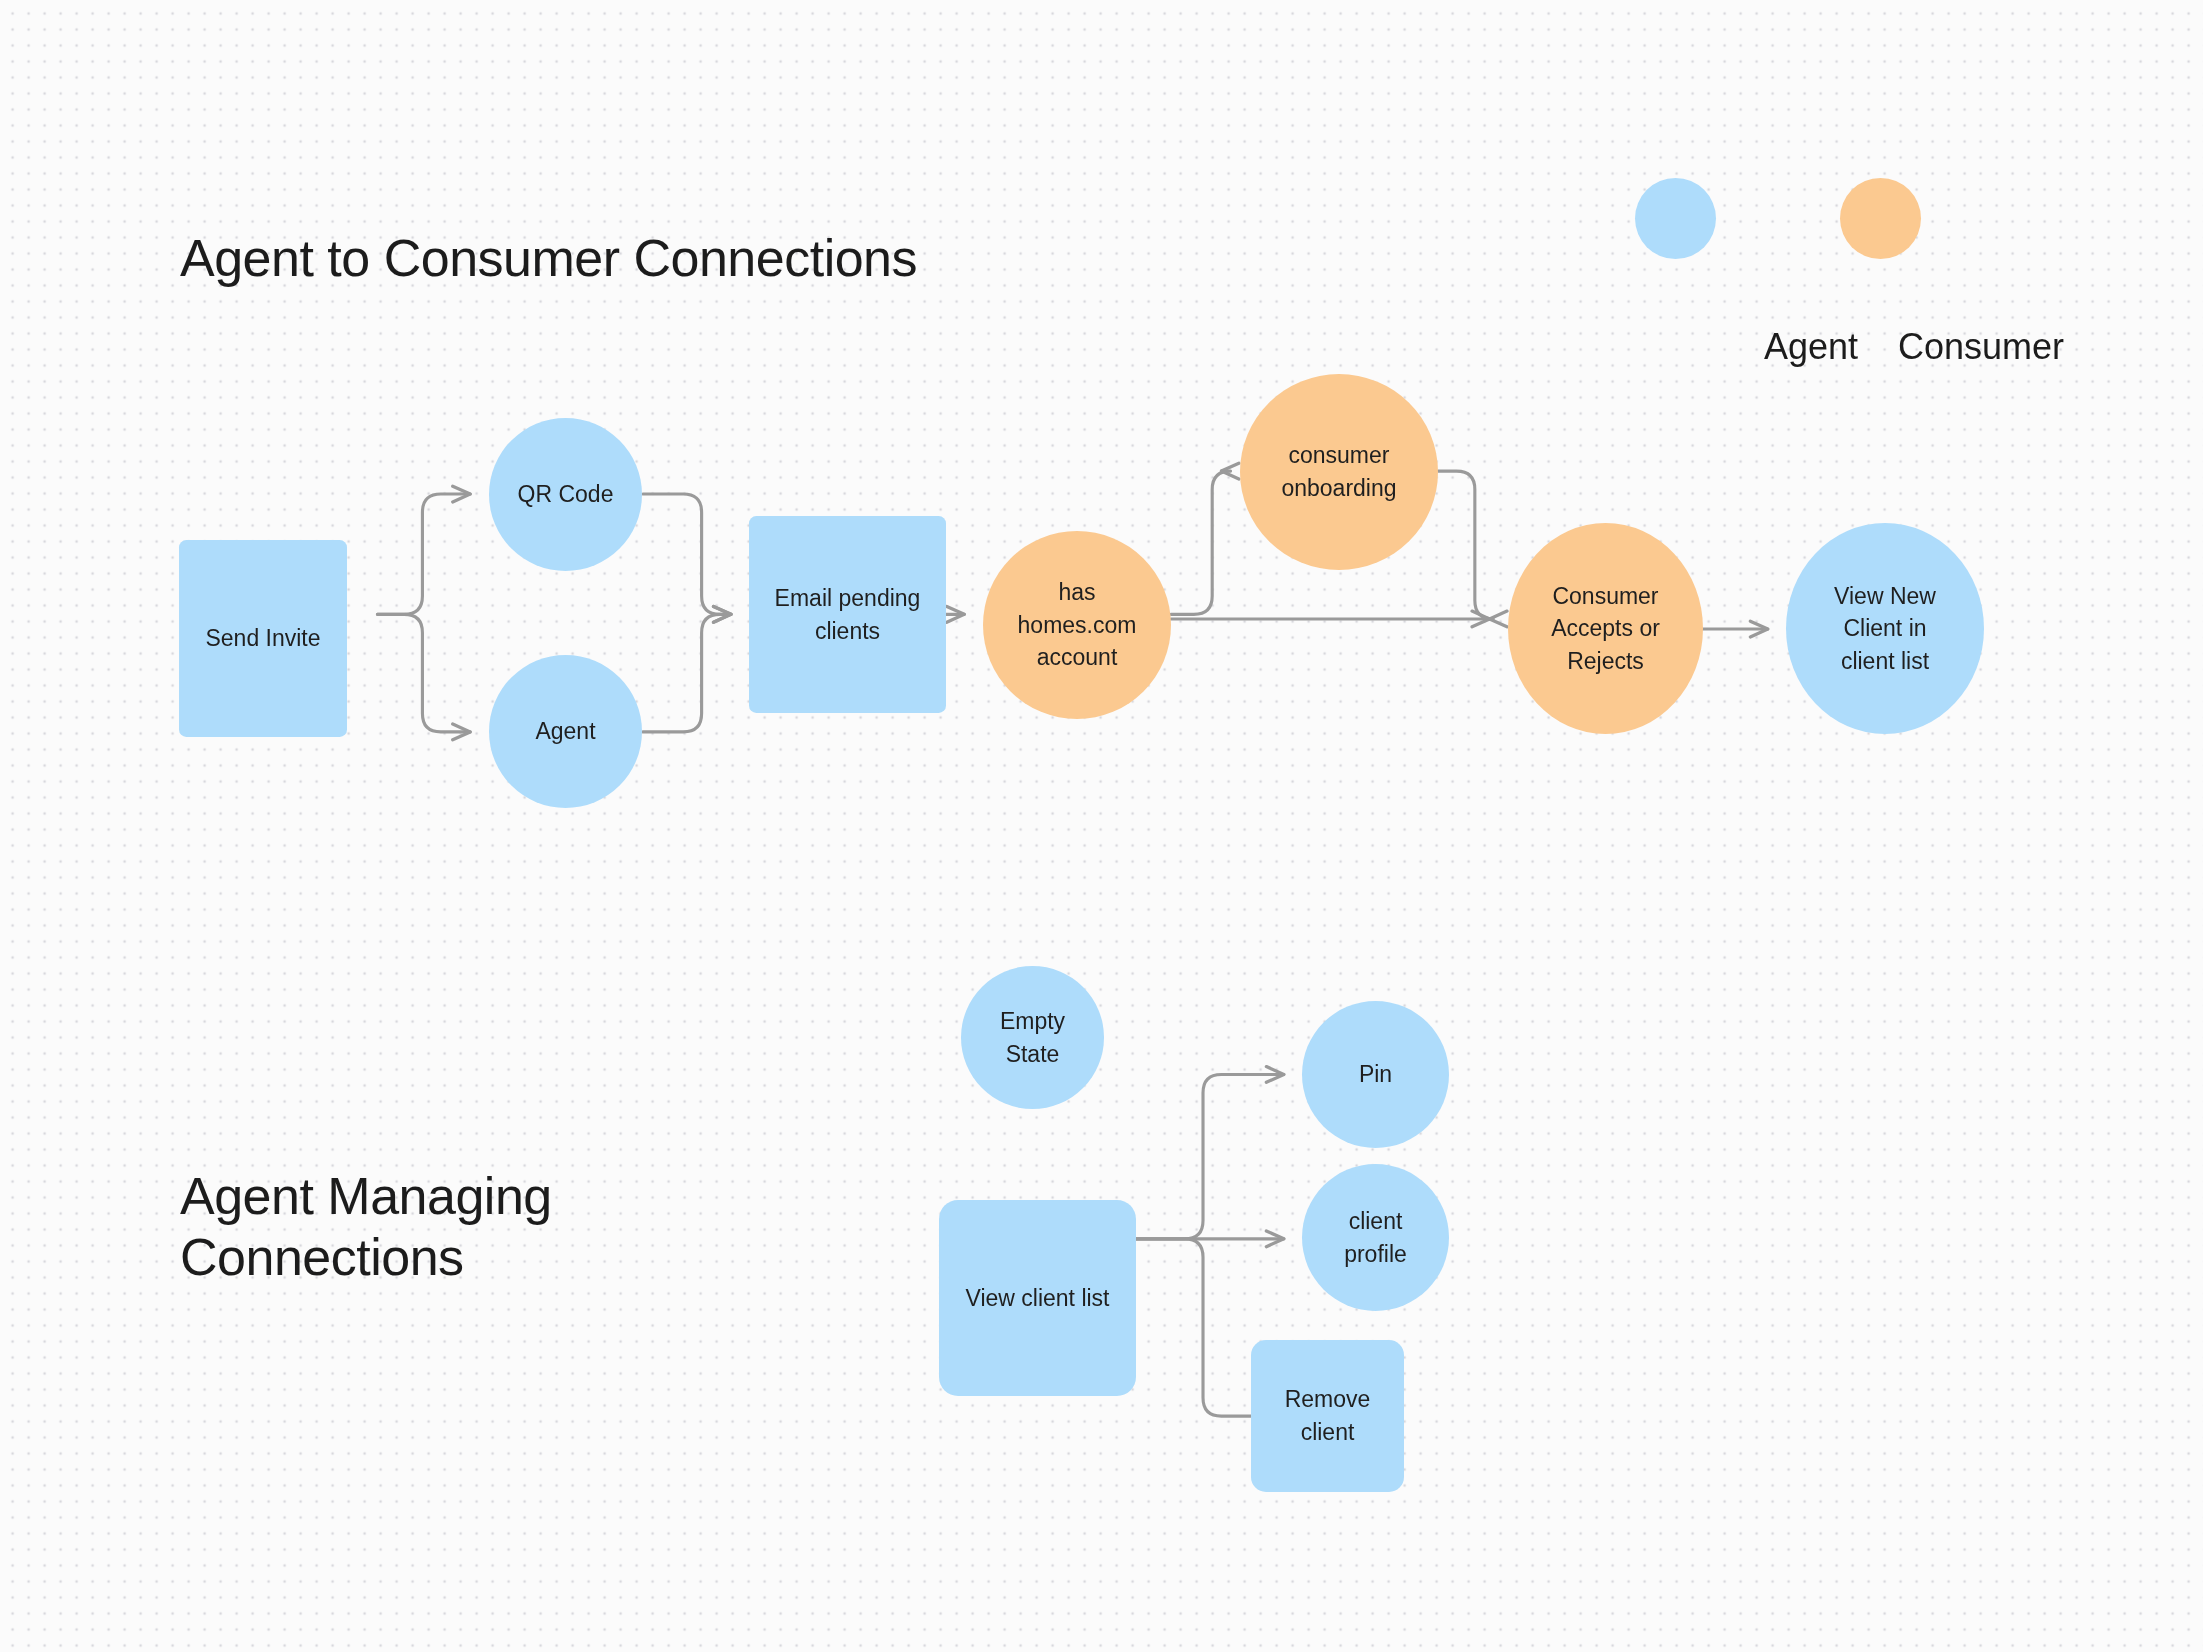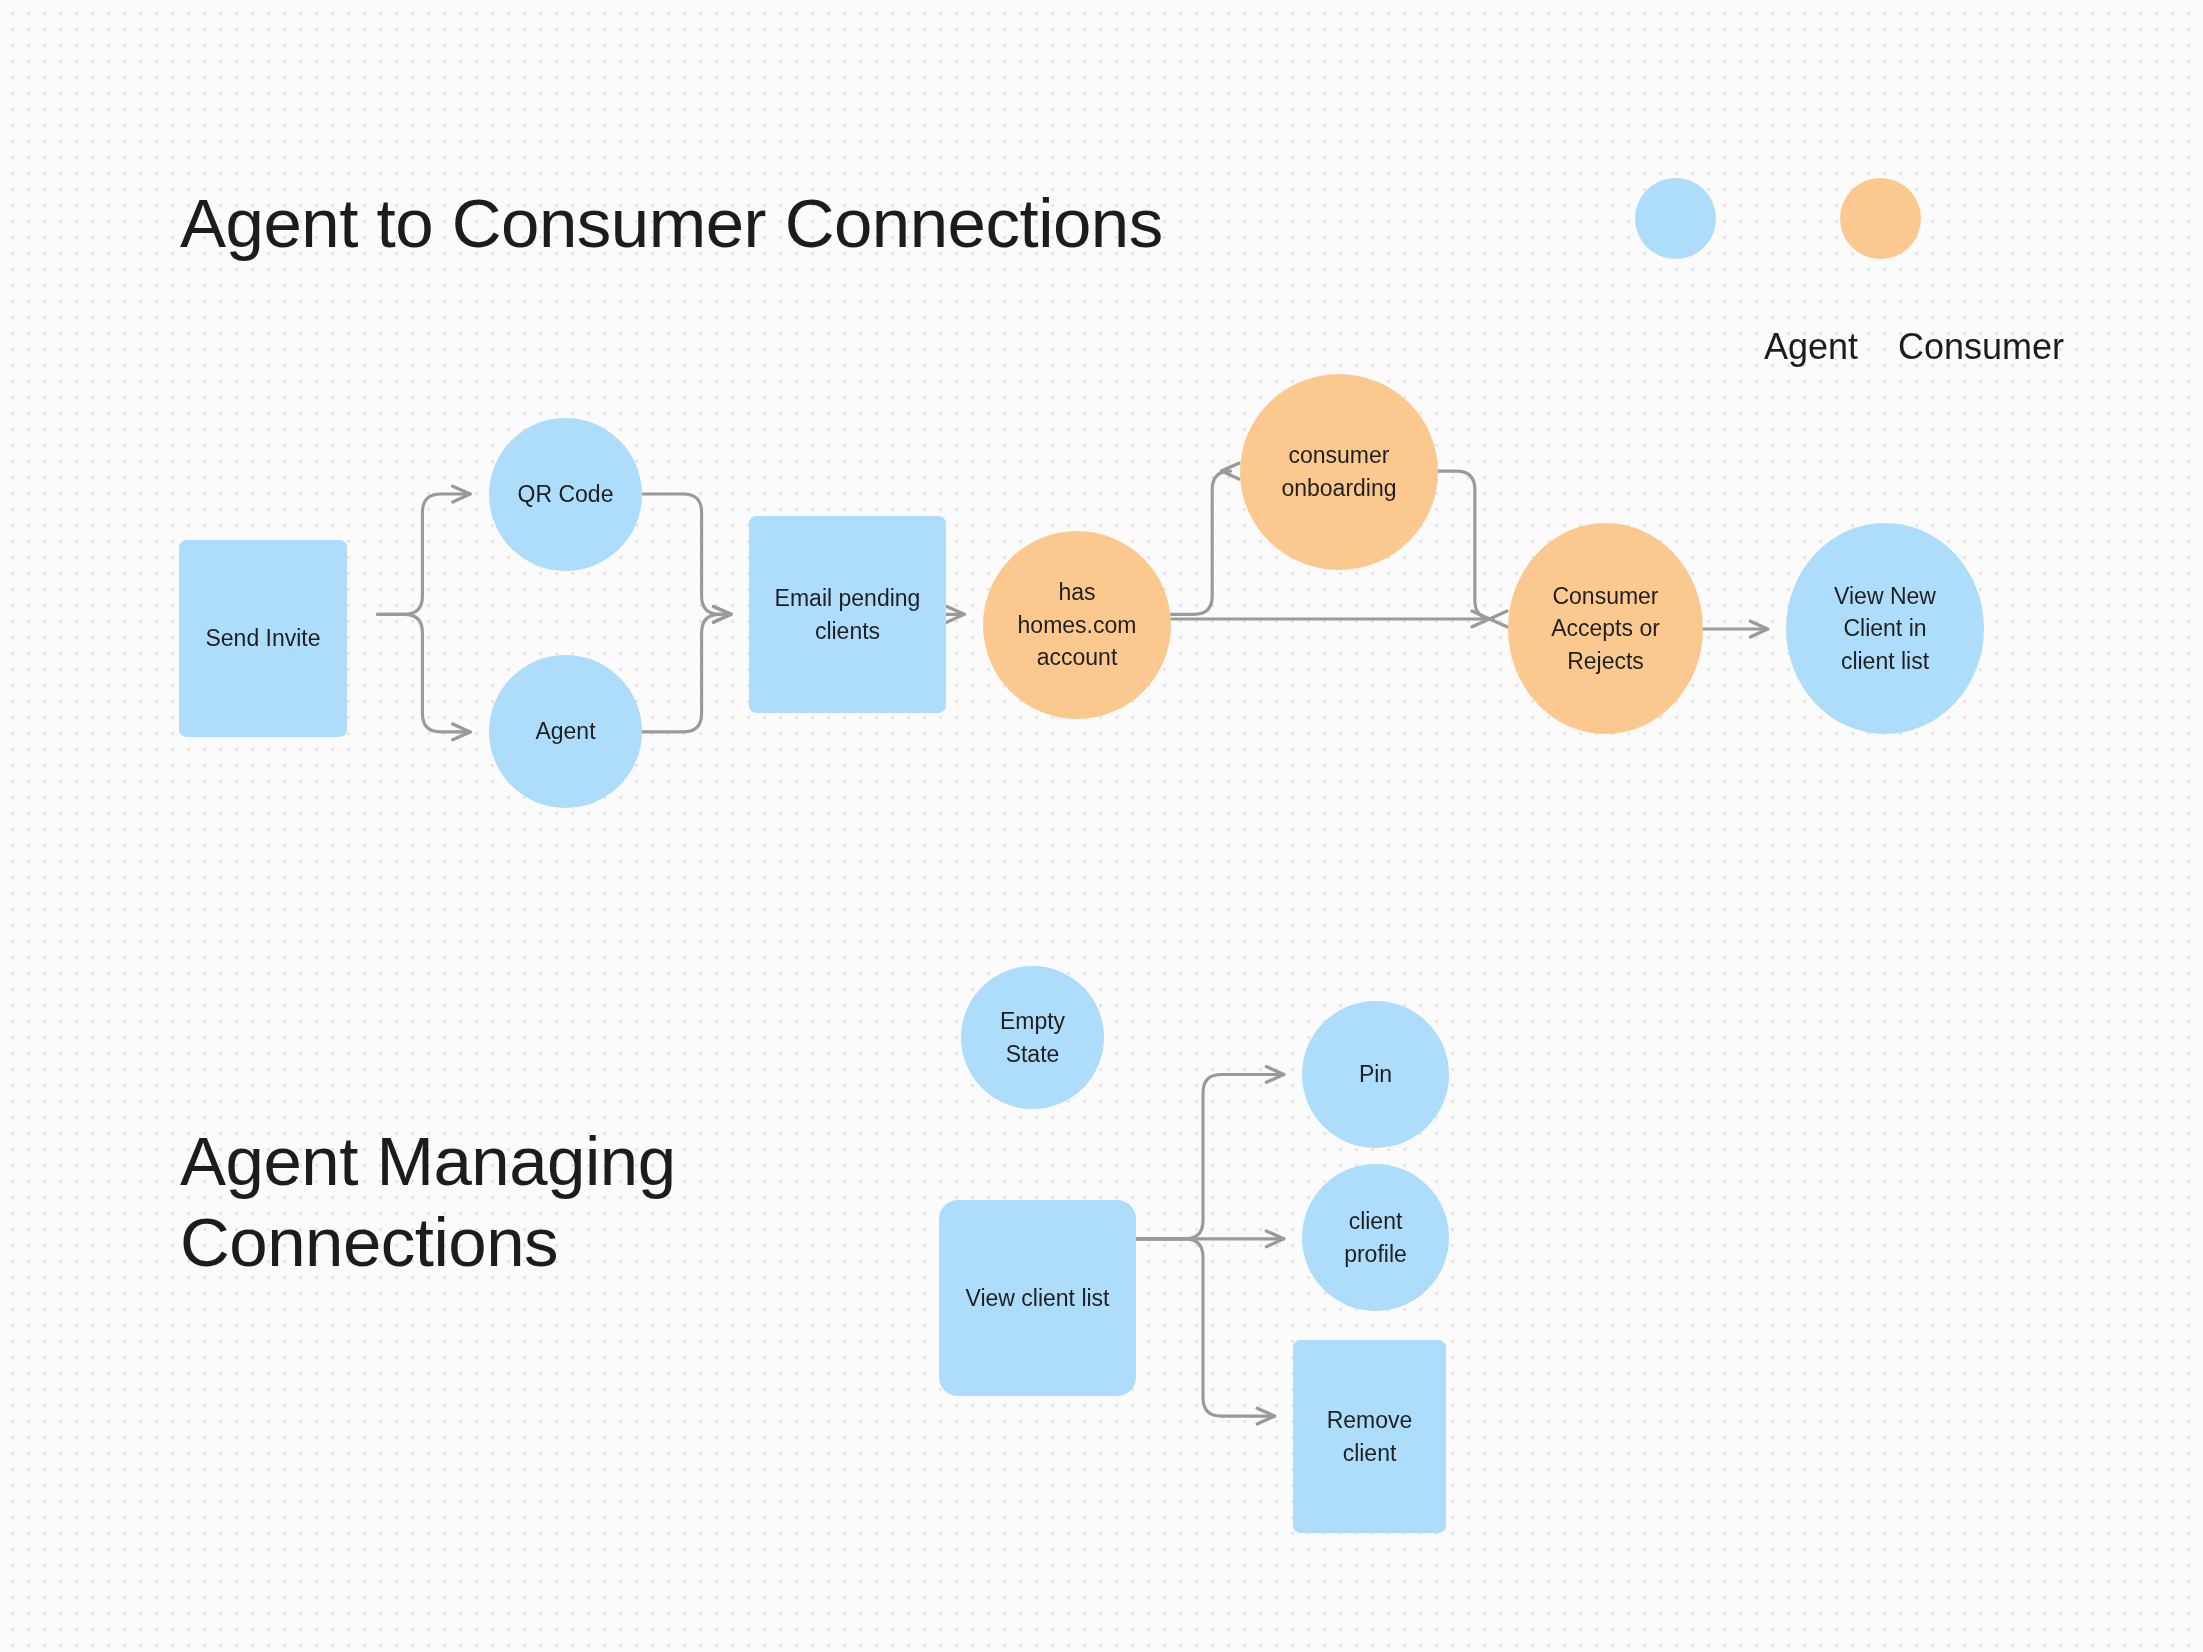--- a/index.html
+++ b/index.html
@@ -21,25 +21,26 @@
   #edges {
     position: absolute;
     left: 0; top: 0;
     width: 2204px;
     height: 1653px;
     pointer-events: none;
   }
   .title {
     position: absolute;
     color: #1c1c1c;
-    font-size: 69px;
+    font-size: 52px;
     font-weight: 400;
     letter-spacing: -0.5px;
     line-height: 1.17;
     white-space: pre-line;
+    margin-top: 44px;
   }
   .node {
     position: absolute;
     display: flex;
     align-items: center;
     justify-content: center;
     text-align: center;
     color: #1f1f1f;
     font-size: 23px;
     line-height: 1.42;
@@ -105,21 +106,21 @@
 Rejects</div>
       <div class="node round agent" style="left: 1786px; top: 523px; width: 198px; height: 211px; white-space: pre-line;">View New
 Client in
 client list</div>
       <div class="node round agent" style="left: 961px; top: 966px; width: 143px; height: 143px; white-space: pre-line;">Empty
 State</div>
       <div class="node box agent" style="left: 939px; top: 1200px; width: 197px; height: 196px; white-space: pre-line; border-radius: 19px;">View client list</div>
       <div class="node round agent" style="left: 1302px; top: 1001px; width: 147px; height: 147px; white-space: pre-line;">Pin</div>
       <div class="node round agent" style="left: 1302px; top: 1164px; width: 147px; height: 147px; white-space: pre-line;">client
 profile</div>
-      <div class="node box agent" style="left: 1293px; top: 1340px; width: 153px; height: 193px; white-space: pre-line;">Remove
+      <div class="node box agent" style="left: 1251px; top: 1340px; width: 153px; height: 152px; white-space: pre-line; border-radius: 15px;">Remove
 client</div>
     </div>
 
   <div id="titles-layer">
       <div class="title" style="left: 180px; top: 184px;">Agent to Consumer Connections</div>
       <div class="title" style="left: 180px; top: 1122px;">Agent Managing
 Connections</div>
     </div>
 
   <div id="legend-layer">

